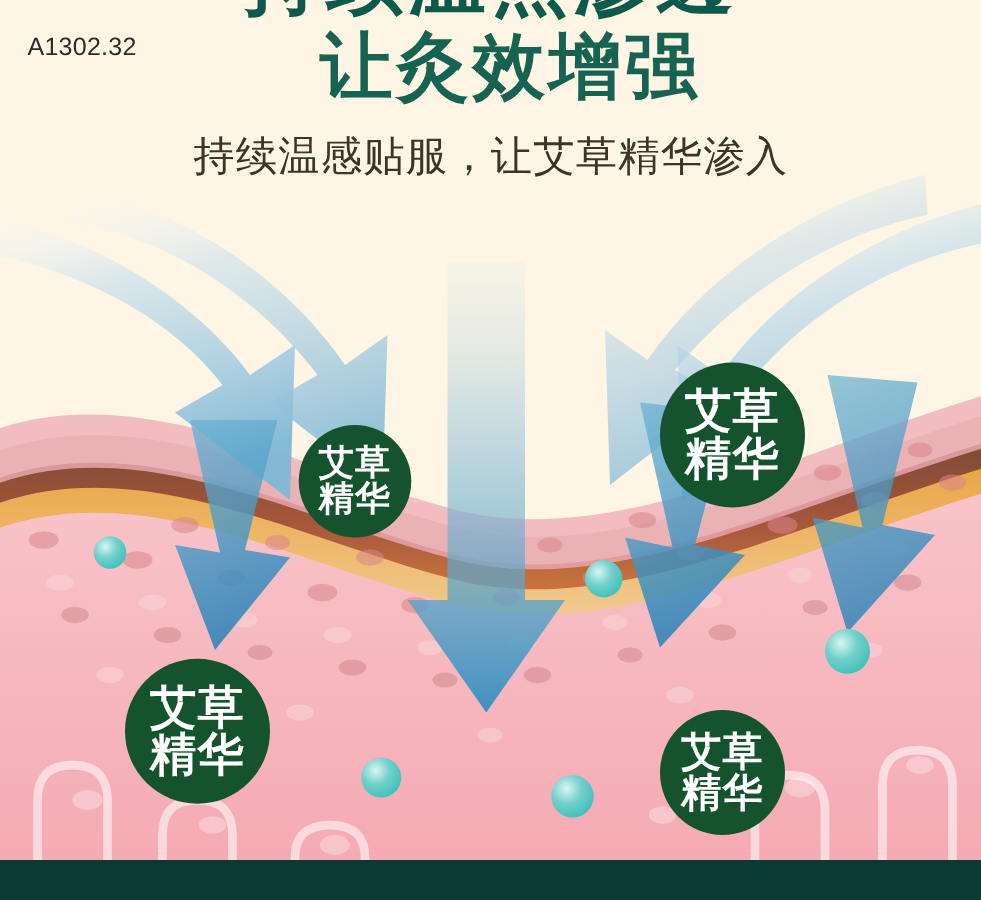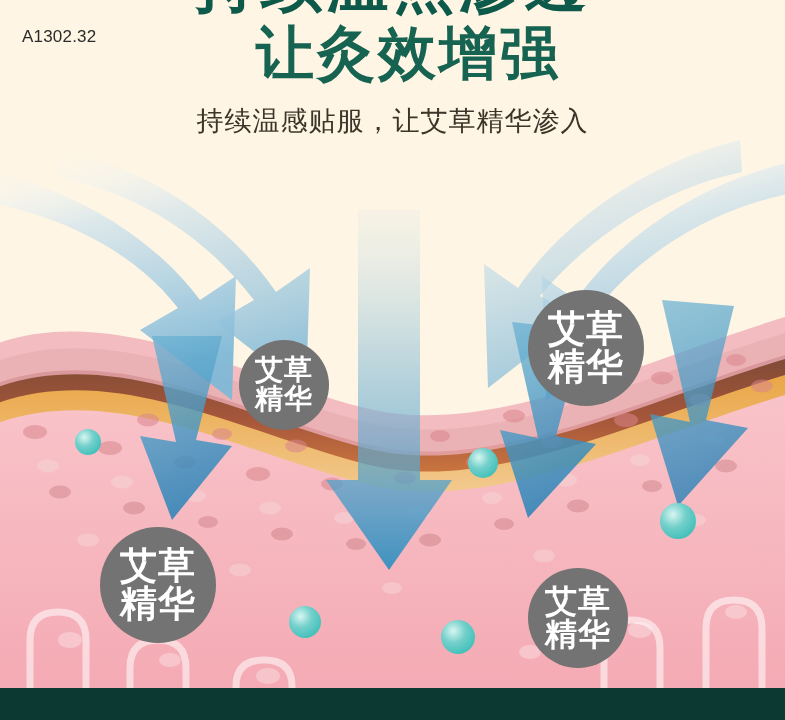--- a/index.html
+++ b/index.html
@@ -16,21 +16,21 @@
     height: 720px;
     overflow: hidden;
     background: #fef5e4;
   }
 
   
   #watermark {
     position: absolute;
     left: 22px;
     top: 27px;
-    font-size: 17px;
+    font-size: 20px;
     letter-spacing: 0.2px;
     color: #2b2b2b;
     font-family: "Liberation Sans", "DejaVu Sans", sans-serif;
     z-index: 60;
     user-select: none;
   }
 
   
   #clipped-heading {
     position: absolute;
@@ -60,21 +60,21 @@
     z-index: 40;
     white-space: nowrap;
     padding-left: 32px;
   }
   #subtitle {
     position: absolute;
     left: 0;
     right: 0;
     top: 103px;
     text-align: center;
-    font-size: 27px;
+    font-size: 33px;
     letter-spacing: 1px;
     color: #3b3428;
     font-family: "DejaVu Sans", "Liberation Sans", sans-serif;
     z-index: 40;
     white-space: nowrap;
   }
 
   
   #illustration {
     position: absolute;
@@ -82,21 +82,21 @@
     top: 0;
     width: 785px;
     height: 720px;
     z-index: 10;
   }
 
   
   .essence-circle {
     position: absolute;
     border-radius: 50%;
-    background: #737373;
+    background: #14532d;
     display: flex;
     flex-direction: column;
     align-items: center;
     justify-content: center;
     color: #ffffff;
     font-family: "DejaVu Sans", "Liberation Sans", sans-serif;
     font-weight: bold;
     line-height: 1.02;
     z-index: 30;
     box-shadow: 0 0 0 0 rgba(0,0,0,0);

